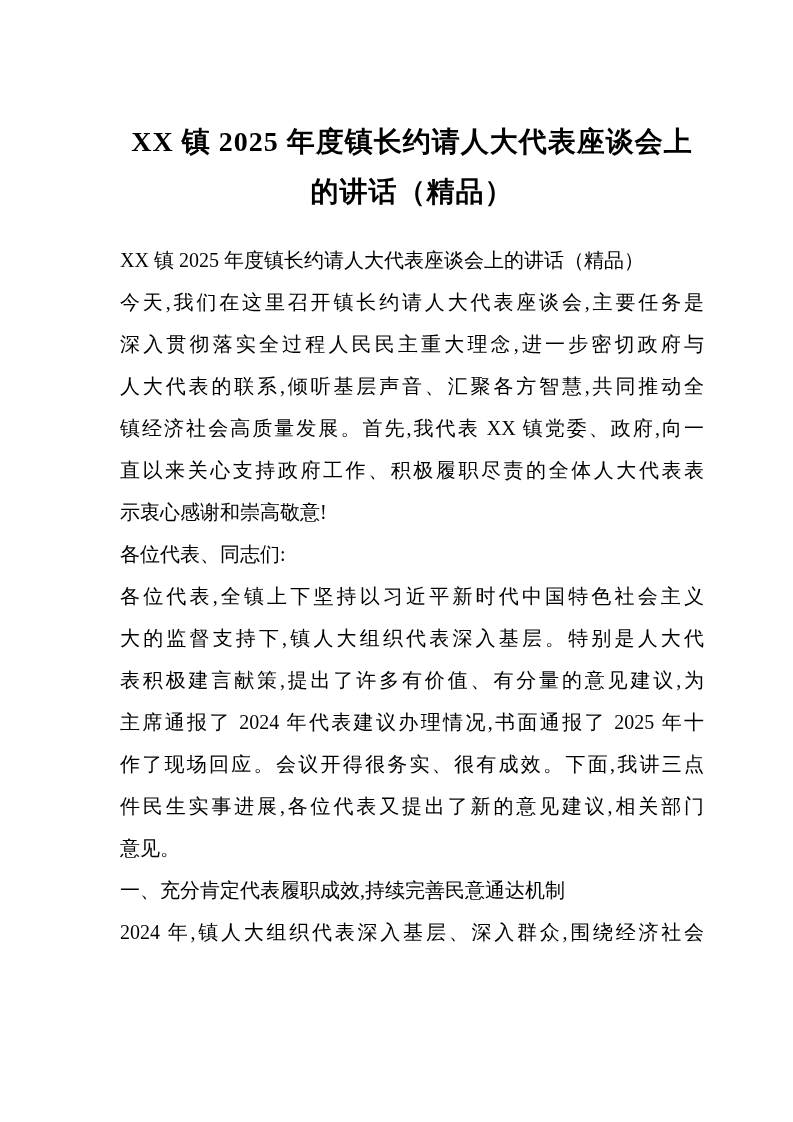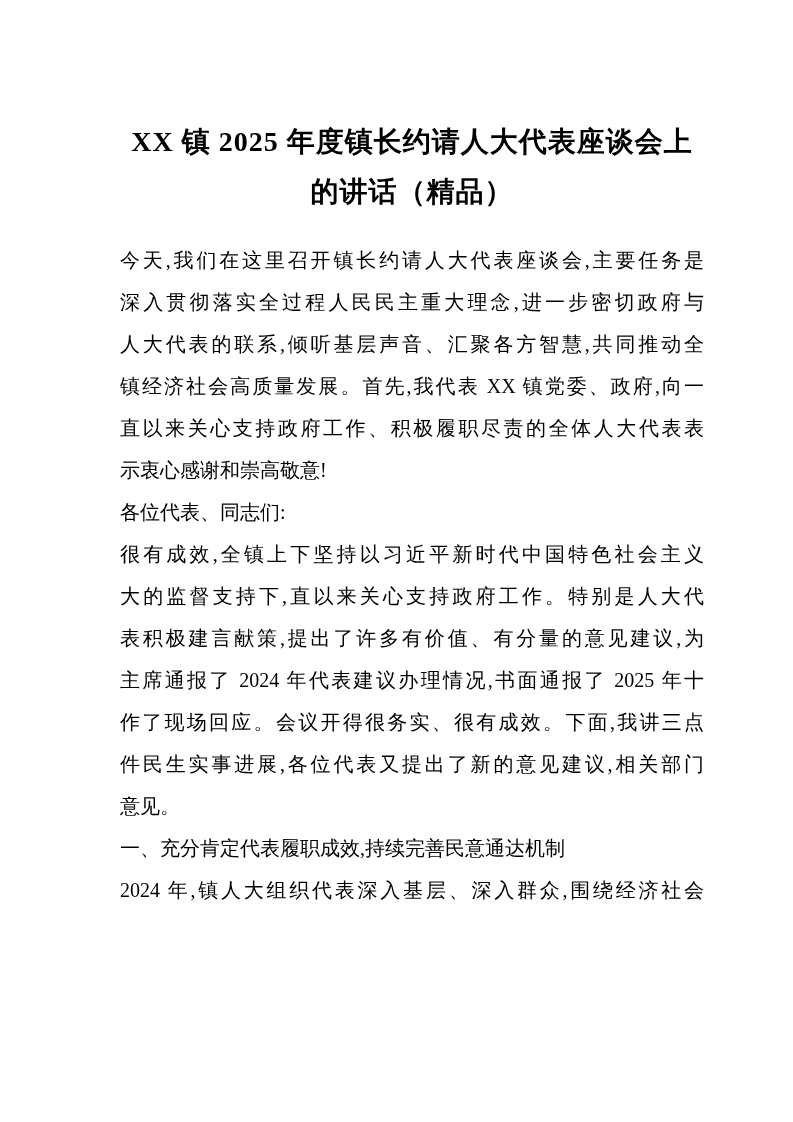--- a/index.html
+++ b/index.html
@@ -55,33 +55,36 @@
 </head>
 <body>
 
 <div class="page">
   <div class="doc-title">
     <div class="title-line">XX 镇 2025 年度镇长约请人大代表座谈会上</div>
     <div class="title-line">的讲话（精品）</div>
   </div>
   <div class="doc-body">
       <div class="paragraph">
+        <div class="line">XX 镇 2025 年度镇长约请人大代表座谈会上的讲话（精品）</div>
+      </div>
+      <div class="paragraph">
         <div class="line fill">今天,我们在这里召开镇长约请人大代表座谈会,主要任务是</div>
         <div class="line fill">深入贯彻落实全过程人民民主重大理念,进一步密切政府与</div>
         <div class="line fill">人大代表的联系,倾听基层声音、汇聚各方智慧,共同推动全</div>
         <div class="line fill">镇经济社会高质量发展。首先,我代表 XX 镇党委、政府,向一</div>
         <div class="line fill">直以来关心支持政府工作、积极履职尽责的全体人大代表表</div>
         <div class="line">示衷心感谢和崇高敬意!</div>
       </div>
       <div class="paragraph">
         <div class="line">各位代表、同志们:</div>
       </div>
       <div class="paragraph">
-        <div class="line fill">很有成效,全镇上下坚持以习近平新时代中国特色社会主义</div>
-        <div class="line fill">大的监督支持下,直以来关心支持政府工作。特别是人大代</div>
+        <div class="line fill">各位代表,全镇上下坚持以习近平新时代中国特色社会主义</div>
+        <div class="line fill">大的监督支持下,镇人大组织代表深入基层。特别是人大代</div>
         <div class="line fill">表积极建言献策,提出了许多有价值、有分量的意见建议,为</div>
         <div class="line fill">主席通报了 2024 年代表建议办理情况,书面通报了 2025 年十</div>
         <div class="line fill">作了现场回应。会议开得很务实、很有成效。下面,我讲三点</div>
         <div class="line fill">件民生实事进展,各位代表又提出了新的意见建议,相关部门</div>
         <div class="line">意见。</div>
       </div>
       <div class="paragraph">
         <div class="line">一、充分肯定代表履职成效,持续完善民意通达机制</div>
       </div>
       <div class="paragraph">

